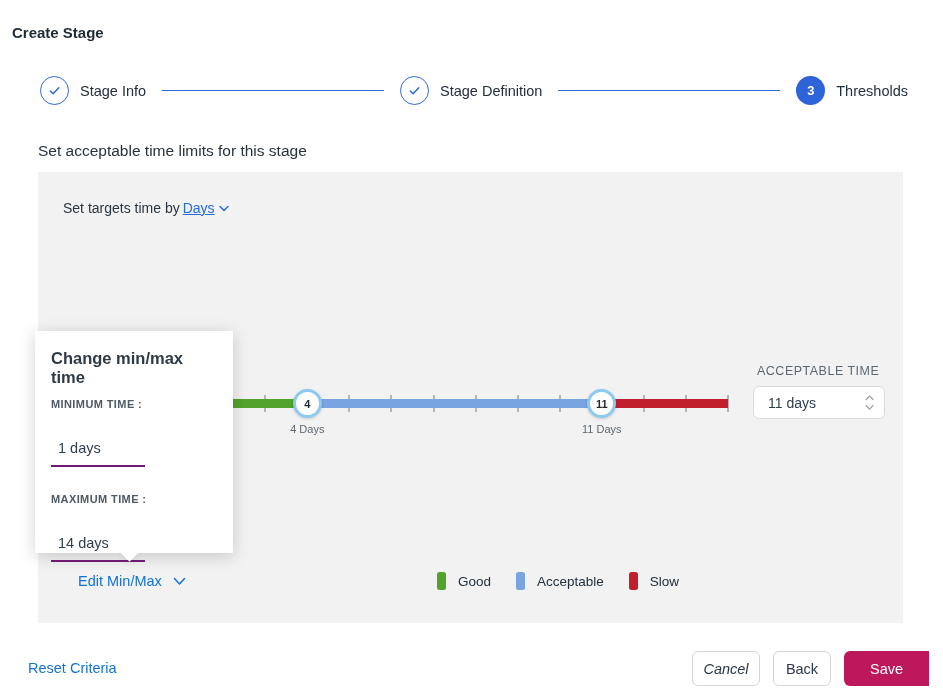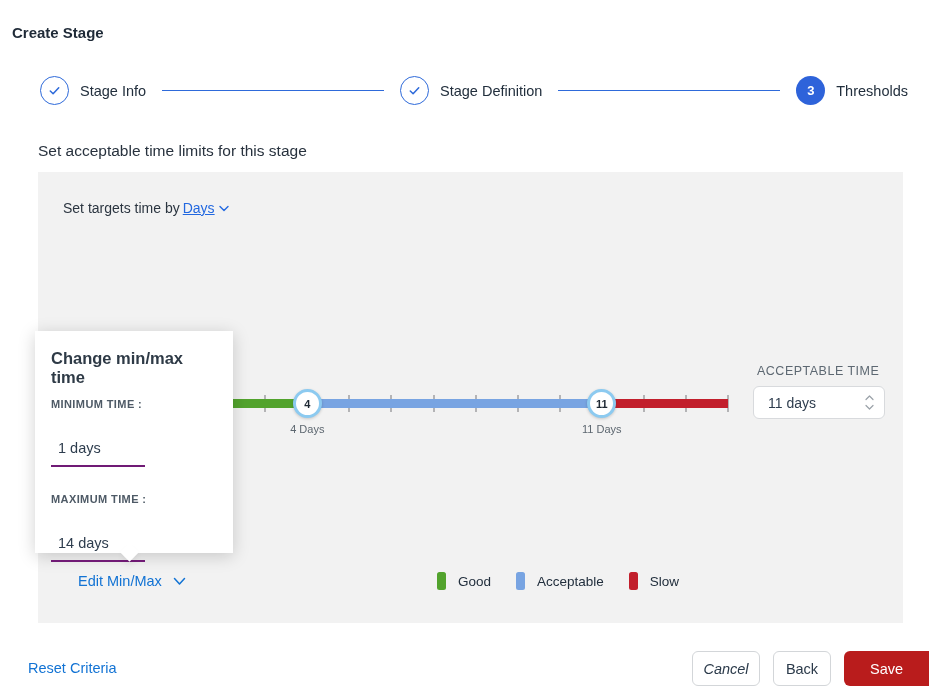--- a/index.html
+++ b/index.html
@@ -59,21 +59,21 @@
   .legend-label { font-size:13.5px; color:#222f3d; }
 
   
   .reset-link { position:absolute; left:28px; top:660px; font-size:14.5px; color:#1273d4; cursor:pointer;text-align:right; }
   .btn-row { position:absolute; left:692px; top:651px; display:flex; gap:13px; }
   .btn { height:35px; border-radius:6px; font-family:"Liberation Sans", sans-serif; font-size:14.5px; cursor:pointer;
          display:flex; align-items:center; justify-content:center; }
   .btn-secondary { background:#fff; border:1px solid #d3d6d9; color:#2b3a4a; }
   .btn-cancel { width:68px;font-style:italic; }
   .btn-back { width:58px; }
-  .btn-save { width:85px; background:#b91c1c; border:none; color:#fff; font-weight:500; border-radius:6px 0 0 6px; }
+  .btn-save { width:85px; background:#be185d; border:none; color:#fff; font-weight:500; border-radius:6px 0 0 6px; }
 </style>
 </head>
 <body>
 
 <div id="app">
 
   <div class="page-title">Create Stage</div>
 
   <div class="stepper">
     <div class="step">

